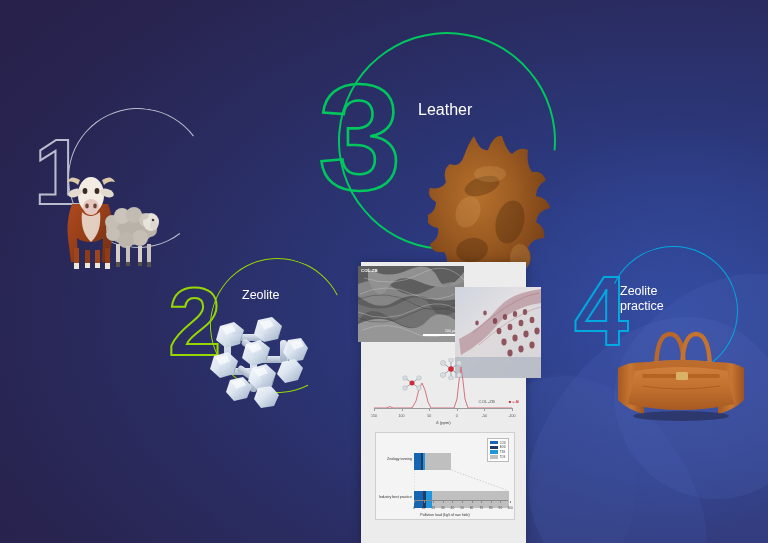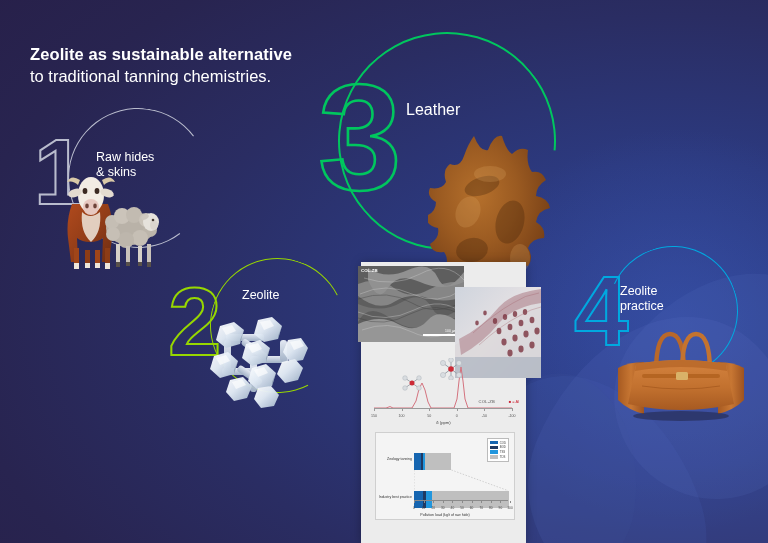--- a/index.html
+++ b/index.html
@@ -49,21 +49,21 @@
   #step2 .ring{ left:52px; top:0px; width:135px; height:135px;
      border-width:1.8px; border-color:#97d700; border-right-color:transparent; transform:rotate(18deg); }
   #step2 .num{ left:10px; top:16px; font-size:96px; -webkit-text-stroke-color:#97d700; }
   #step2 .step-label{ left:84px; top:30px; font-size:12.5px; }
 
   
   #step3{ left:312px; top:28px; width:260px; height:230px; }
   #step3 .ring{ left:26px; top:4px; width:218px; height:218px;
      border-width:2.4px; border-color:#00c65e; border-right-color:transparent; transform:rotate(50deg); }
   #step3 .num{ left:6px; top:34px; font-size:150px; -webkit-text-stroke-color:#00c65e; -webkit-text-stroke-width:2.6px; }
-  #step3 .step-label{ left:94px; top:72px; font-size:16px; }
+  #step3 .step-label{ left:106px; top:72px; font-size:16px; }
 
   
   #step4{ left:580px; top:246px; width:190px; height:175px; }
   #step4 .ring{ left:28px; top:0px; width:130px; height:130px;
      border-width:1.8px; border-color:#00a9e0; border-left-color:transparent; transform:rotate(-20deg); }
   #step4 .num{ left:-6px; top:16px; font-size:98px; -webkit-text-stroke-color:#00a9e0; }
   #step4 .step-label{ left:40px; top:38px; font-size:12.5px; }
 
   
   .photo{ position:absolute; overflow:hidden; }
@@ -121,32 +121,24 @@
 
 <div id="stage">
 
   <div class="bg-base"></div>
   <div class="bg-glow"></div>
   <div class="bg-petal p1"></div>
   <div class="bg-petal p2"></div>
   <div class="bg-petal p3"></div>
   <div class="bg-petal p4"></div>
 
-  <div class="headline">
-    <span class="l1">Zeolite as sustainable alternative</span>
-    <span class="l2">to traditional tanning chemistries.</span>
-  </div>
 
   <div class="step" id="step1">
     <div class="ring"></div>
     <div class="num">1</div>
-    <div class="step-label">
-      <div>Raw hides</div>
-      <div>&amp; skins</div>
-    </div>
   </div>
 
   <div class="photo" id="cow">
     <svg viewBox="0 0 78 110" width="78" height="110">
       <defs>
         <linearGradient id="hideg" x1="0" y1="0" x2="1" y2="1">
           <stop offset="0" stop-color="#b04a1d"></stop>
             <stop offset=".5" stop-color="#933d18"></stop>
             <stop offset="1" stop-color="#6e2d12"></stop>
         </linearGradient>

